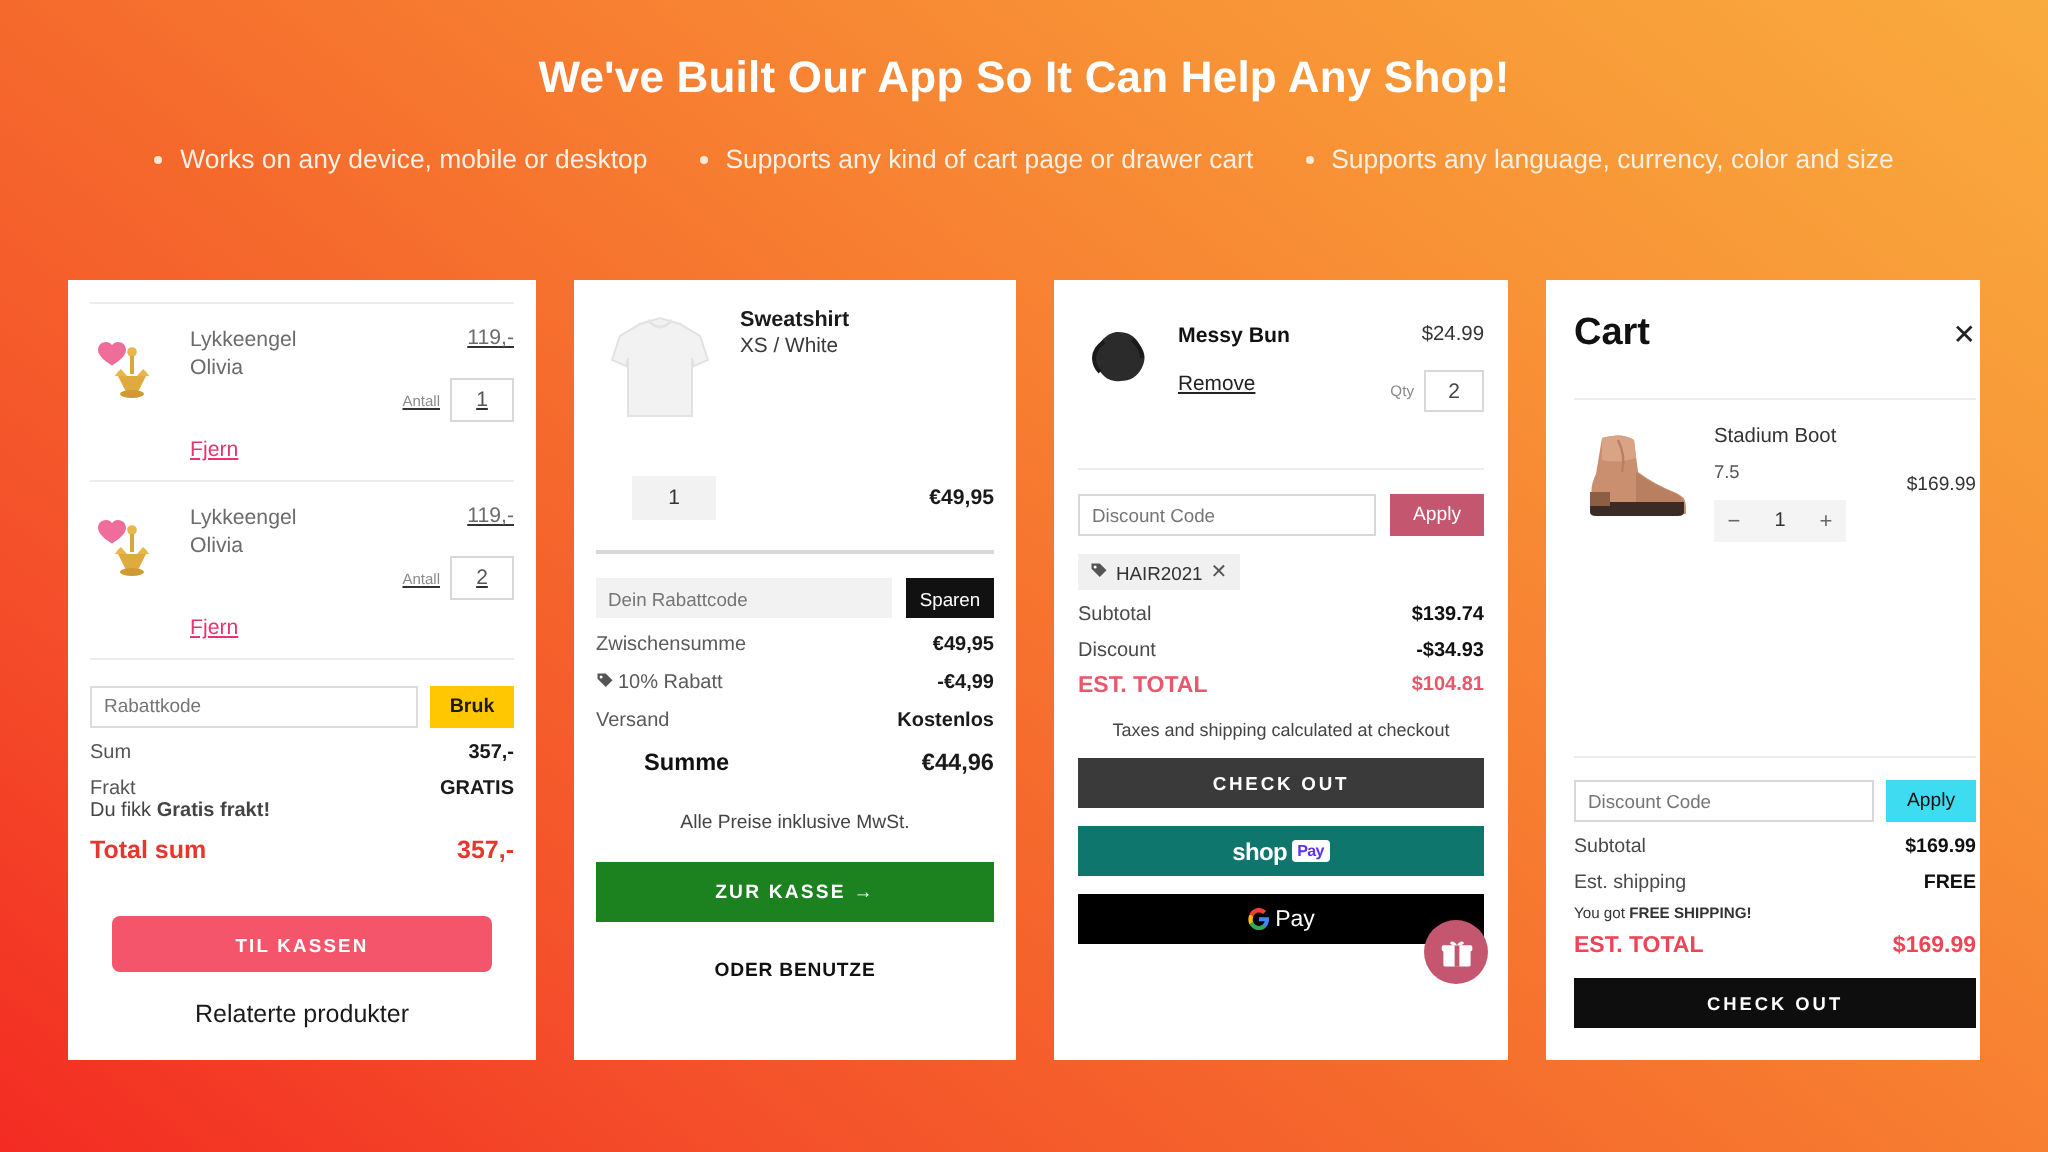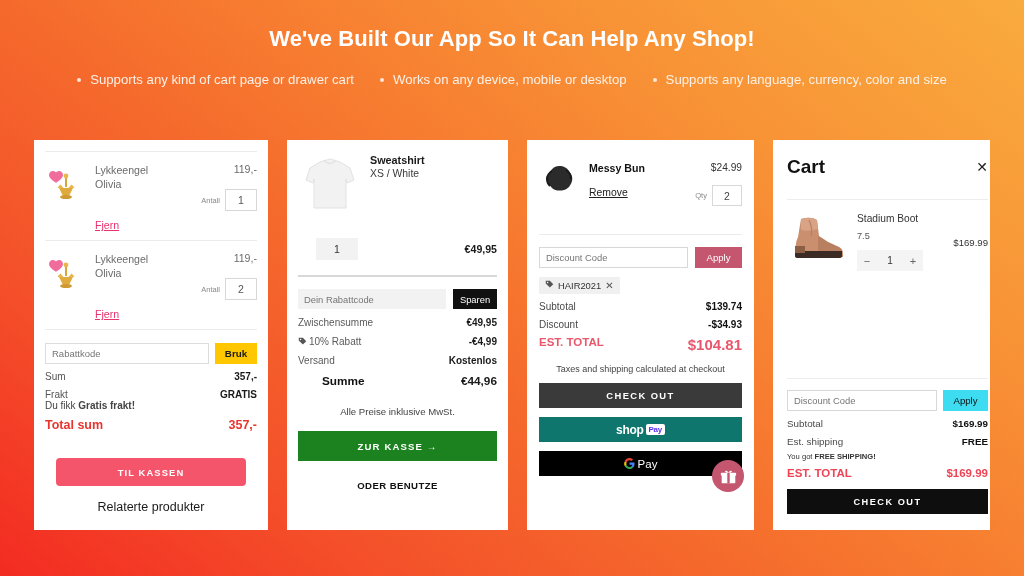--- a/index.html
+++ b/index.html
@@ -61,21 +61,21 @@
   .c1 .hr { border-top: 1px solid #ececec; }
   .c1-item { display: flex; padding: 11px 0 9px 0; gap: 10px; }
   .c1-thumb { width: 40px; height: 48px; flex: 0 0 40px; position: relative; }
   .c1-info { flex: 1; }
   .c1-name { font-size: 10.6px; color: #6b6b6b; line-height: 14px; }
   .c1-remove {
     display: inline-block; margin-top: 28px;
     font-size: 10.6px; color: #e8336d;
     text-decoration: underline; cursor: pointer;
   }
-  .c1-right { width: 72px; text-align: right; }
+  .c1-right { width: 72px; text-align: right; text-decoration: underline; }
   .c1-price { font-size: 10.6px; color: #6b6b6b; }
   .c1-qtyrow { display: flex; align-items: center; justify-content: flex-end; gap: 5px; margin-top: 14px; }
   .c1-qtylabel { font-size: 7.5px; color: #8a8a8a; }
   .c1-qtybox {
     width: 32px; height: 22px; border: 1px solid #d8d8d8;
     display: flex; align-items: center; justify-content: center;
     font-size: 10.5px; color: #555; background: #fff;
   }
   .c1-discrow { display: flex; gap: 6px; margin-top: 13px; }
   .c1-disc-input {
@@ -164,21 +164,21 @@
     font-size: 9.6px; cursor: pointer; font-family: inherit;
   }
   .c3-chip {
     display: inline-flex; align-items: center; gap: 4px; margin-top: 9px;
     background: #f0f0f0; padding: 3px 6px; font-size: 9.4px; color: #333;
   }
   .c3-chip .x { cursor: pointer; font-size: 10px; color: #555; }
   .c3-row { display: flex; justify-content: space-between; margin-top: 7px; font-size: 10px; color: #4a4a4a; }
   .c3-row .v { color: #111; font-weight: bold; }
   .c3-row.total { margin-top: 6px; font-size: 11.5px; font-weight: bold; color: #e8576b; }
-  .c3-row.total .v { color: #e8576b; font-size: 15px; }
+  .c3-row.total .v { color: #e8576b; font-size: 10px; }
   .c3-tax { text-align: center; font-size: 9px; color: #444; margin-top: 11px; }
   .c3-btn {
     width: 100%; height: 25px; margin-top: 9px; border: none; cursor: pointer;
     display: flex; align-items: center; justify-content: center; font-family: inherit;
   }
   .c3-btn.dark { background: #3a3a3a; color: #fff; font-size: 9.4px; font-weight: bold; letter-spacing: 1.4px; }
   .c3-btn.shoppay { background: #0f766e; }
   .c3-btn.gpay { background: #000; }
   .shoppay-logo { color: #fff; font-size: 12px; font-weight: bold; letter-spacing: -.3px; display: flex; align-items: center; gap: 2px; }
   .shoppay-pill { background: #fff; color: #5a31f4; font-size: 8px; font-weight: bold; border-radius: 2px; padding: 1px 3px; }
@@ -232,25 +232,25 @@
   }
 </style>
 </head>
 <body>
 
 <div class="hero">
   <div class="hero-title">We've Built Our App So It Can Help Any Shop!</div>
   <div class="bullets">
     <div class="bullet">
       <span class="dot"></span>
-      <span>Supports any kind of cart page or drawer cart</span>
+      <span>Works on any device, mobile or desktop</span>
     </div>
     <div class="bullet">
       <span class="dot"></span>
-      <span>Works on any device, mobile or desktop</span>
+      <span>Supports any kind of cart page or drawer cart</span>
     </div>
     <div class="bullet">
       <span class="dot"></span>
       <span>Supports any language, currency, color and size</span>
     </div>
   </div>
 </div>
 
 <div class="cards">
 

